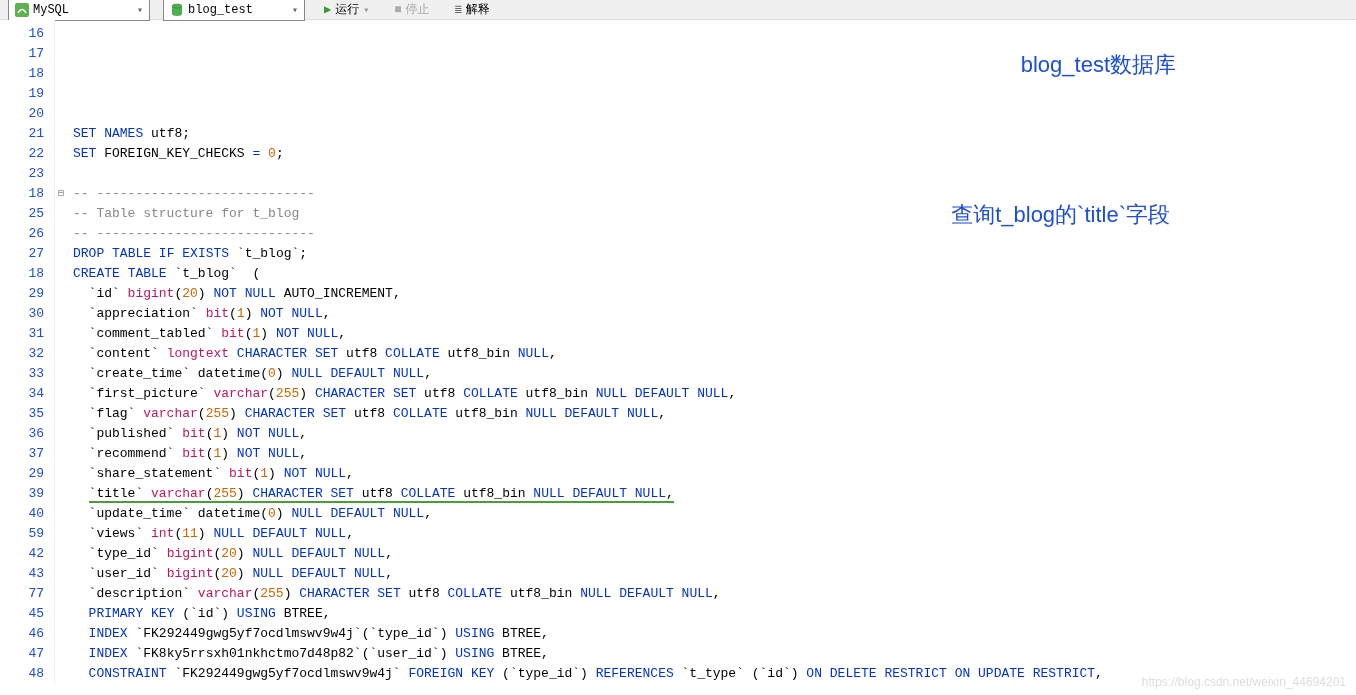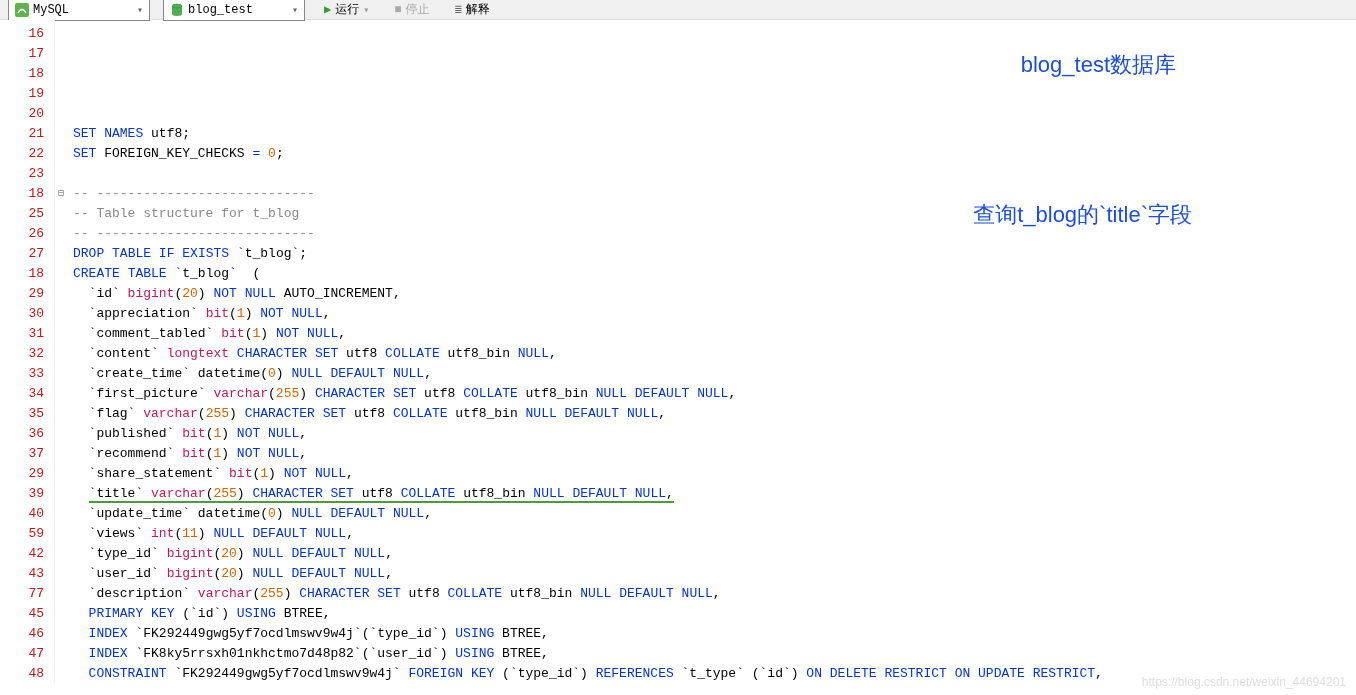--- a/index.html
+++ b/index.html
@@ -7,21 +7,21 @@
 .toolbar { display: flex; align-items: center; gap: 13px; padding: 4px 8px; background: #f0f0f0; border-bottom: 1px solid #ddd; height: 20px; }
 .db-select { display: flex; align-items: center; gap: 4px; background: #fff; border: 1px solid #888; padding: 2px 6px; height: 22px; font-size: 12px; }
 .db-select .icon { width: 14px; height: 14px; display: inline-flex; align-items: center; justify-content: center; }
 .db-select span.label { min-width: 100px; }
 .db-select .chev { color: #666; font-size: 10px; }
 .btn { display: inline-flex; align-items: center; gap: 4px; padding: 2px 6px; font-size: 12px; cursor: pointer; }
 .btn.run .tri { color: #2e9e2e; }
 .btn.stop { color: #aaa; }
 .btn.stop .sq { color: #aaa; }
 .editor-wrap { display: flex; height: calc(100% - 32px); }
-.gutter { width: 55px; background: #fff; text-align: right; padding: 4px 10px 4px 4px; color: #b91c1c; font-size: 13px; line-height: 20px; user-select: none; border-right: 1px solid #eee;}
+.gutter { width: 55px; background: #fff; text-align: right; padding: 4px 10px 4px 4px; color: #1d4ed8; font-size: 13px; line-height: 20px; user-select: none; border-right: 1px solid #eee;}
 .gutter div { height: 20px; }
 .fold-gutter { width: 12px; padding-top: 4px; line-height: 20px; }
 .fold-gutter div { height: 20px; font-size: 10px; color: #888; text-align: center; }
 .code { flex: 1; padding: 4px 6px; line-height: 20px; white-space: pre; color: #000; position: relative; }
 .code .line { height: 20px; }
 .kw { color: #0033cc; }
 .num { color: #cc6600; }
 .comment { color: #888; }
 .type { color: #be185d; }
 .underline-green { border-bottom: 2px solid #4a9e3a; }
@@ -134,17 +134,17 @@
       <div></div>
       <div></div>
       <div></div>
       <div></div>
       <div></div>
       <div></div>
       <div></div>
     </div>
   <div class="code" id="code">
     <div class="annotation" style="top:20px;right:180px">blog_test数据库</div>
-    <div class="annotation" style="top:170px;right:164px">查询t_blog的`title`字段</div>
+    <div class="annotation" style="top:170px;right:186px">查询t_blog的`title`字段</div>
   <div class="line"></div><div class="line"><span class="kw">SET</span> <span class="kw">NAMES</span> utf8;</div><div class="line"><span class="kw">SET</span> FOREIGN_KEY_CHECKS <span class="kw">=</span> <span class="num">0</span>;</div><div class="line"></div><div class="line"><span class="comment">-- ----------------------------</span></div><div class="line"><span class="comment">-- Table structure for t_blog</span></div><div class="line"><span class="comment">-- ----------------------------</span></div><div class="line"><span class="kw">DROP</span> <span class="kw">TABLE</span> <span class="kw">IF</span> <span class="kw">EXISTS</span> `t_blog`;</div><div class="line"><span class="kw">CREATE</span> <span class="kw">TABLE</span> `t_blog`  (</div><div class="line">  `id` <span class="type">bigint</span>(<span class="num">20</span>) <span class="kw">NOT</span> <span class="kw">NULL</span> AUTO_INCREMENT,</div><div class="line">  `appreciation` <span class="type">bit</span>(<span class="num">1</span>) <span class="kw">NOT</span> <span class="kw">NULL</span>,</div><div class="line">  `comment_tabled` <span class="type">bit</span>(<span class="num">1</span>) <span class="kw">NOT</span> <span class="kw">NULL</span>,</div><div class="line">  `content` <span class="type">longtext</span> <span class="kw">CHARACTER</span> <span class="kw">SET</span> utf8 <span class="kw">COLLATE</span> utf8_bin <span class="kw">NULL</span>,</div><div class="line">  `create_time` datetime(<span class="num">0</span>) <span class="kw">NULL</span> <span class="kw">DEFAULT</span> <span class="kw">NULL</span>,</div><div class="line">  `first_picture` <span class="type">varchar</span>(<span class="num">255</span>) <span class="kw">CHARACTER</span> <span class="kw">SET</span> utf8 <span class="kw">COLLATE</span> utf8_bin <span class="kw">NULL</span> <span class="kw">DEFAULT</span> <span class="kw">NULL</span>,</div><div class="line">  `flag` <span class="type">varchar</span>(<span class="num">255</span>) <span class="kw">CHARACTER</span> <span class="kw">SET</span> utf8 <span class="kw">COLLATE</span> utf8_bin <span class="kw">NULL</span> <span class="kw">DEFAULT</span> <span class="kw">NULL</span>,</div><div class="line">  `published` <span class="type">bit</span>(<span class="num">1</span>) <span class="kw">NOT</span> <span class="kw">NULL</span>,</div><div class="line">  `recommend` <span class="type">bit</span>(<span class="num">1</span>) <span class="kw">NOT</span> <span class="kw">NULL</span>,</div><div class="line">  `share_statement` <span class="type">bit</span>(<span class="num">1</span>) <span class="kw">NOT</span> <span class="kw">NULL</span>,</div><div class="line">  <span class="underline-green">`title` <span class="type">varchar</span>(<span class="num">255</span>) <span class="kw">CHARACTER</span> <span class="kw">SET</span> utf8 <span class="kw">COLLATE</span> utf8_bin <span class="kw">NULL</span> <span class="kw">DEFAULT</span> <span class="kw">NULL</span>,</span></div><div class="line">  `update_time` datetime(<span class="num">0</span>) <span class="kw">NULL</span> <span class="kw">DEFAULT</span> <span class="kw">NULL</span>,</div><div class="line">  `views` <span class="type">int</span>(<span class="num">11</span>) <span class="kw">NULL</span> <span class="kw">DEFAULT</span> <span class="kw">NULL</span>,</div><div class="line">  `type_id` <span class="type">bigint</span>(<span class="num">20</span>) <span class="kw">NULL</span> <span class="kw">DEFAULT</span> <span class="kw">NULL</span>,</div><div class="line">  `user_id` <span class="type">bigint</span>(<span class="num">20</span>) <span class="kw">NULL</span> <span class="kw">DEFAULT</span> <span class="kw">NULL</span>,</div><div class="line">  `description` <span class="type">varchar</span>(<span class="num">255</span>) <span class="kw">CHARACTER</span> <span class="kw">SET</span> utf8 <span class="kw">COLLATE</span> utf8_bin <span class="kw">NULL</span> <span class="kw">DEFAULT</span> <span class="kw">NULL</span>,</div><div class="line">  <span class="kw">PRIMARY</span> <span class="kw">KEY</span> (`id`) <span class="kw">USING</span> BTREE,</div><div class="line">  <span class="kw">INDEX</span> `FK292449gwg5yf7ocdlmswv9w4j`(`type_id`) <span class="kw">USING</span> BTREE,</div><div class="line">  <span class="kw">INDEX</span> `FK8ky5rrsxh01nkhctmo7d48p82`(`user_id`) <span class="kw">USING</span> BTREE,</div><div class="line">  <span class="kw">CONSTRAINT</span> `FK292449gwg5yf7ocdlmswv9w4j` <span class="kw">FOREIGN</span> <span class="kw">KEY</span> (`type_id`) <span class="kw">REFERENCES</span> `t_type` (`id`) <span class="kw">ON</span> <span class="kw">DELETE</span> <span class="kw">RESTRICT</span> <span class="kw">ON</span> <span class="kw">UPDATE</span> <span class="kw">RESTRICT</span>,</div></div>
 </div>
 
 <div class="watermark">https://blog.csdn.net/weixin_44694201</div>
 
 </body></html>

